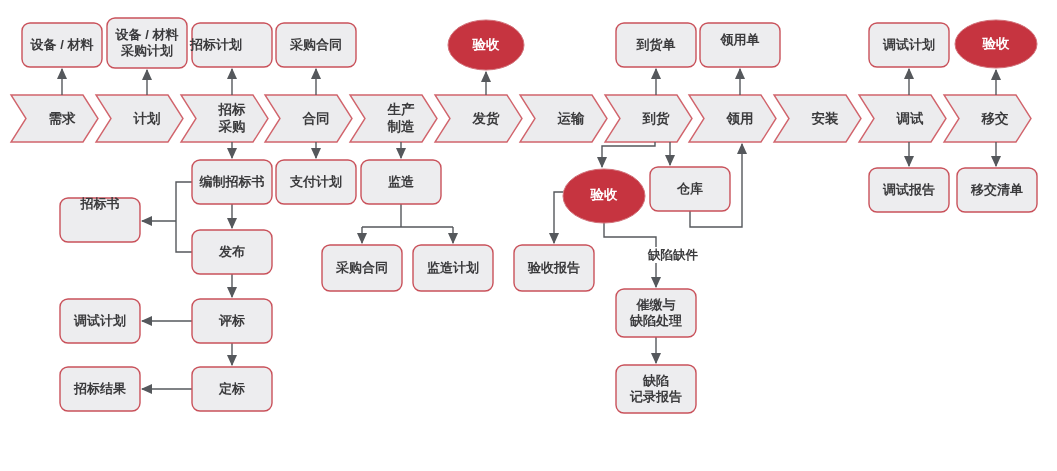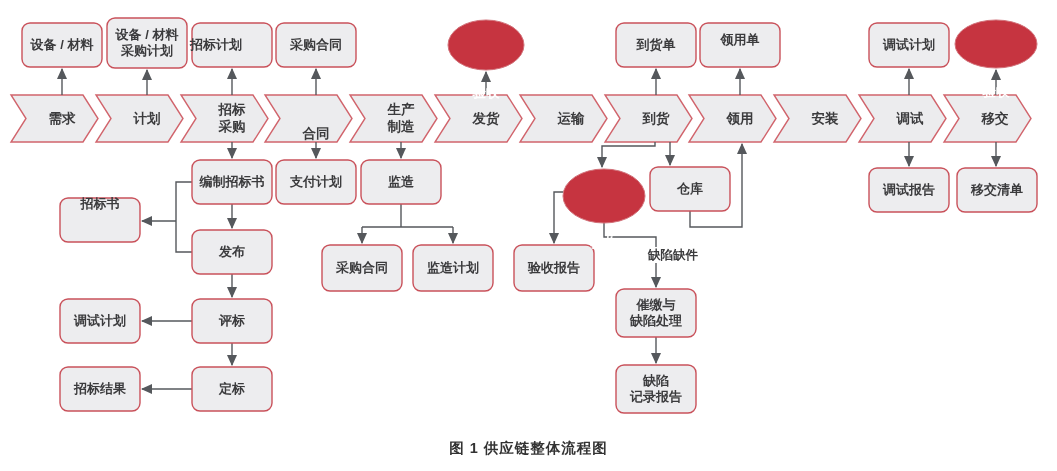--- a/index.html
+++ b/index.html
@@ -7,21 +7,21 @@
     position:relative;width:1057px;height:471px;background:#ffffff;
     font-family:"Liberation Sans","DejaVu Sans",sans-serif;overflow:hidden;
   }
   .layer{position:absolute;left:0;top:0;}
   .lbl{
     position:absolute;transform:translate(-50%,-50%);
     font-size:13px;line-height:16px;font-weight:600;color:#3b3b3d;
     white-space:pre-line;text-align:center;pointer-events:none;
   }
   .lbl-stage{font-size:13.5px;line-height:17px;}
-  .lbl-accept{color:#ffffff;font-size:13.5px;margin-top:48px;}
+  .lbl-accept{color:#ffffff;font-size:13.5px;}
   .lbl-float{
     font-size:12.5px;background:#ffffff;padding:0 3px;font-weight:600;margin-left:16px;
   }
   .caption{
     position:absolute;left:0;right:0;top:439px;text-align:center;
     font-size:14.5px;font-weight:700;color:#333333;letter-spacing:1px;
   }
 </style>
 </head>
 <body>
@@ -114,21 +114,21 @@
       <ellipse cx="486" cy="45" rx="38" ry="25"></ellipse>
       <ellipse cx="996" cy="44" rx="41" ry="24"></ellipse>
       <ellipse cx="604" cy="196" rx="41" ry="27"></ellipse>
     </g>
   </svg>
 
   <div class="lbl lbl-stage" style="left:62px;top:118px">需求</div>
   <div class="lbl lbl-stage" style="left:147px;top:118px">计划</div>
   <div class="lbl lbl-stage" style="left:232px;top:118px">招标
 采购</div>
-  <div class="lbl lbl-stage" style="left:316px;top:133px">合同</div>
+  <div class="lbl lbl-stage" style="left:316px;top:118px">合同</div>
   <div class="lbl lbl-stage" style="left:401px;top:118px">生产
 制造</div>
   <div class="lbl lbl-stage" style="left:486px;top:118px">发货</div>
   <div class="lbl lbl-stage" style="left:571px;top:118px">运输</div>
   <div class="lbl lbl-stage" style="left:656px;top:118px">到货</div>
   <div class="lbl lbl-stage" style="left:740px;top:118px">领用</div>
   <div class="lbl lbl-stage" style="left:825px;top:118px">安装</div>
   <div class="lbl lbl-stage" style="left:910px;top:118px">调试</div>
   <div class="lbl lbl-stage" style="left:995px;top:118px">移交</div>
 
@@ -157,14 +157,13 @@
   <div class="lbl" style="left:100px;top:321px">调试计划</div>
   <div class="lbl" style="left:232px;top:321px">评标</div>
   <div class="lbl" style="left:100px;top:389px">招标结果</div>
   <div class="lbl" style="left:232px;top:389px">定标</div>
   <div class="lbl lbl-float" style="left:657px;top:255px">缺陷缺件</div>
   <div class="lbl" style="left:656px;top:313px">催缴与
 缺陷处理</div>
   <div class="lbl" style="left:656px;top:389px">缺陷
 记录报告</div>
 
-  <div class="caption">图 1  供应链整体流程图</div>
 </div>
 
 </body></html>

